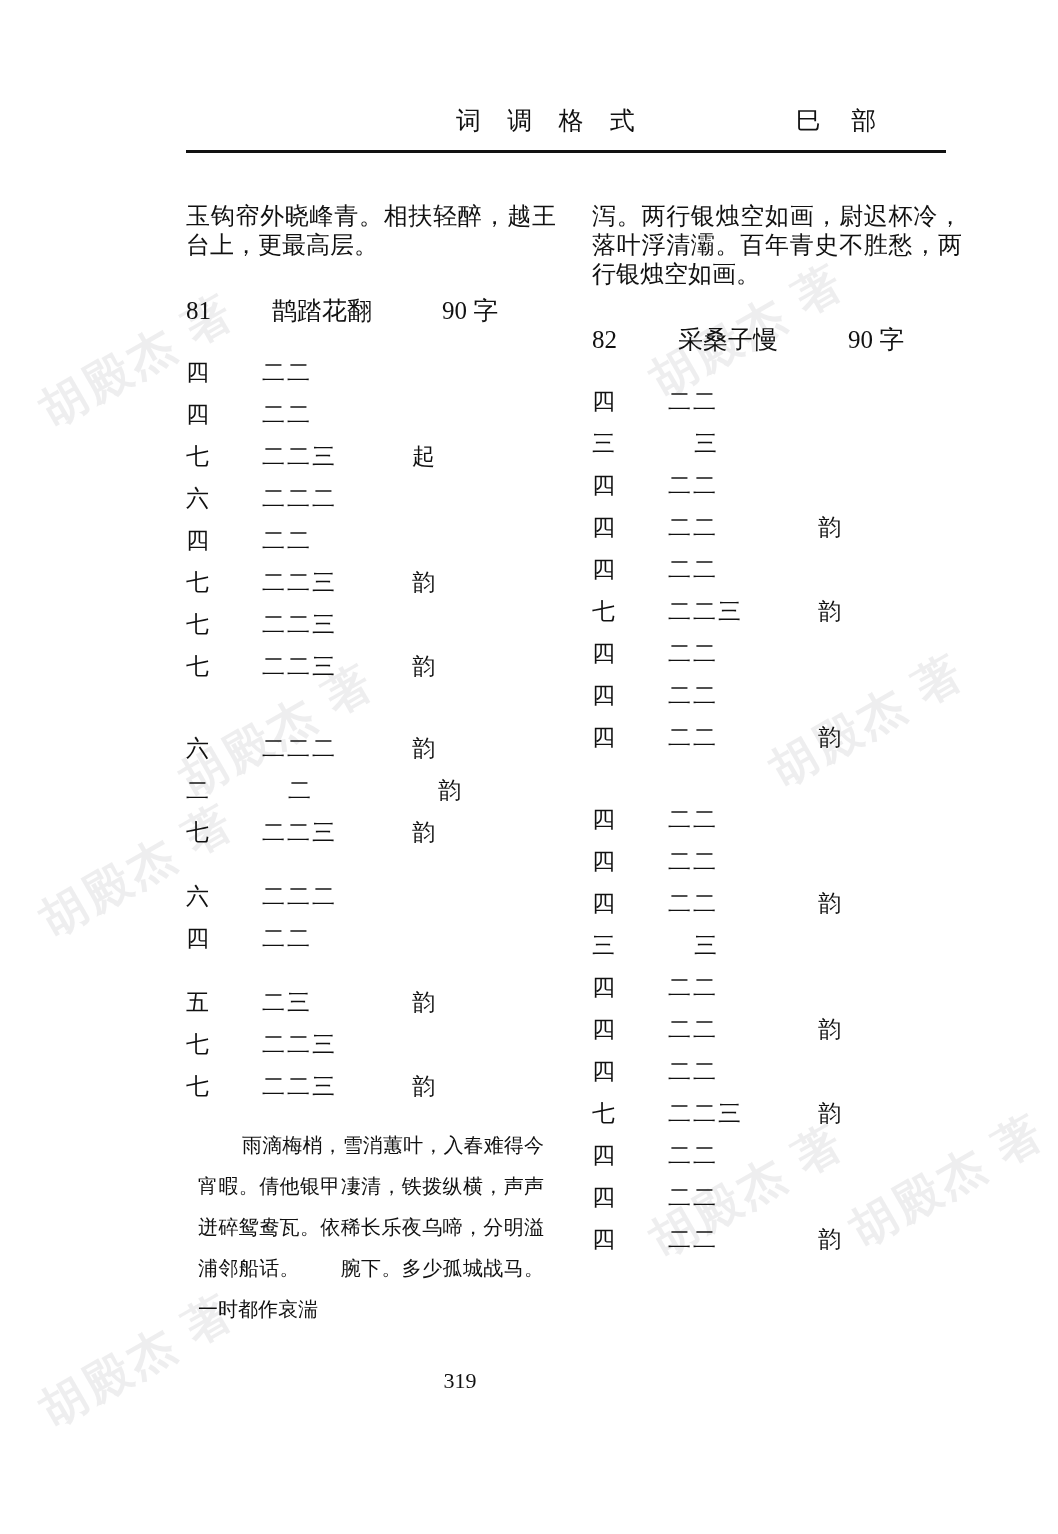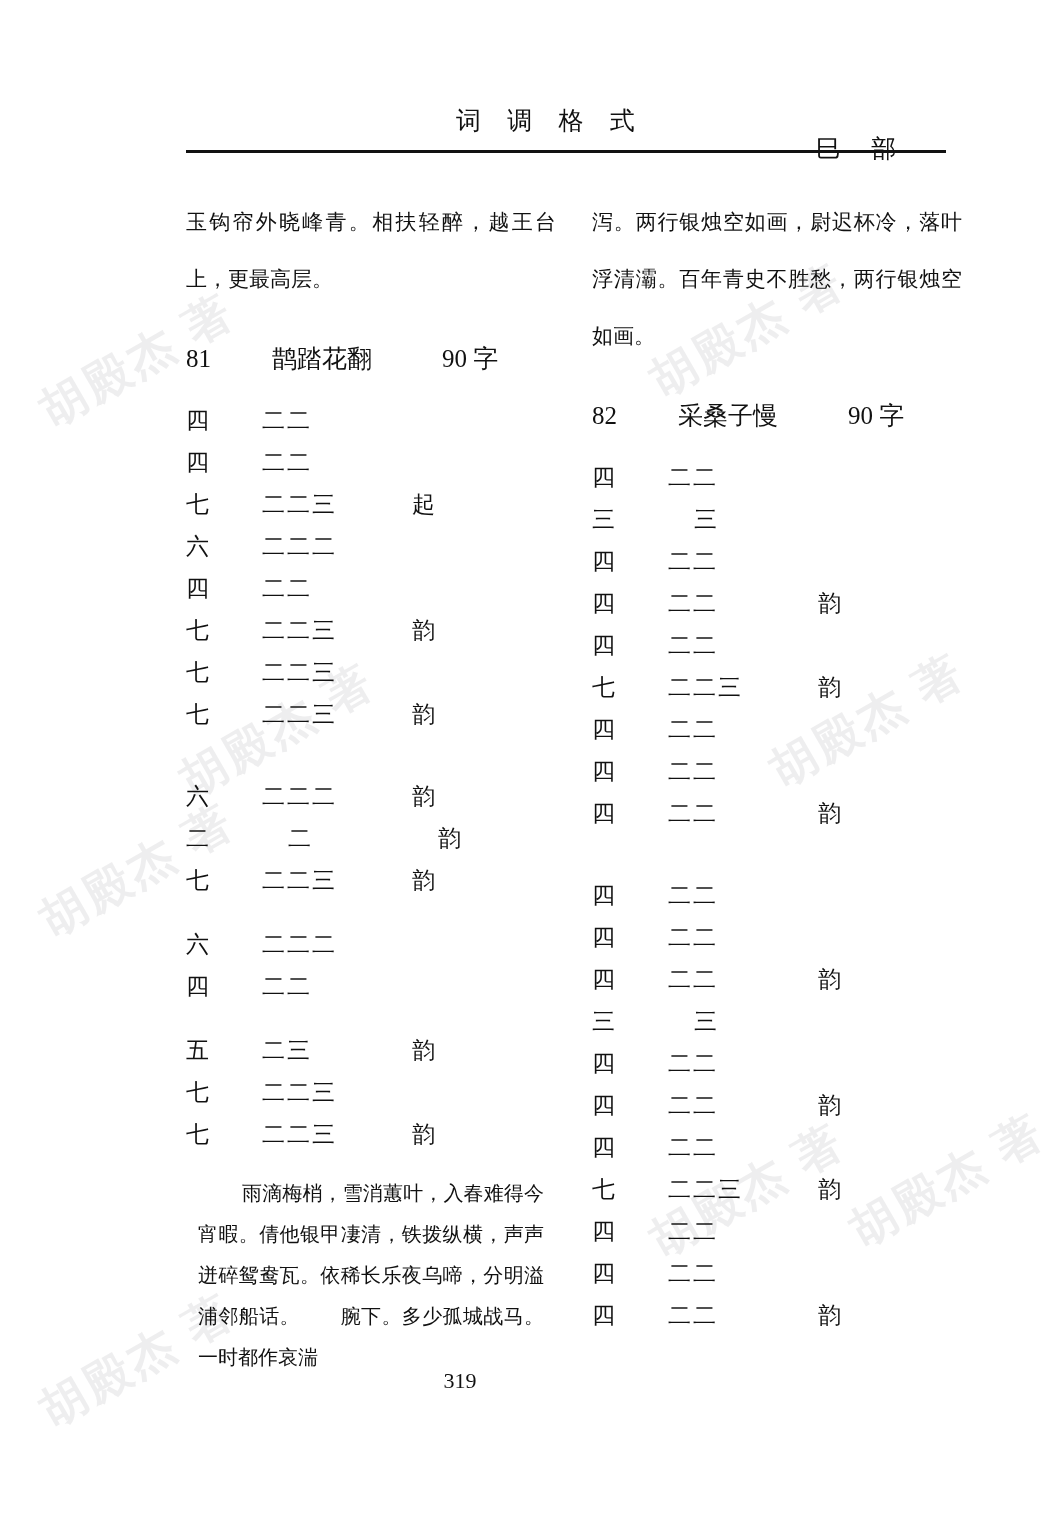--- a/index.html
+++ b/index.html
@@ -52,49 +52,48 @@
   .rh-title {
     position: absolute;
     left: 270px;
     top: 0;
     font-size: 25px;
     letter-spacing: 10px;
     text-align: center;
   }
   .rh-section {
     position: absolute;
-    left: 630px;
+    left: 610px;
     top: 0;
     font-size: 25px;
     letter-spacing: 12px;
-    margin-top: 28px;
   }
   .rule {
     position: absolute;
     left: 186px;
     top: 150px;
     width: 760px;
     height: 3px;
     background: #111111;
   }
 
   
   .col {
     position: absolute;
     top: 186px;
     width: 370px;
   }
   .col-left { left: 186px; }
   .col-right { left: 592px; }
 
   .prose {
-    font-size: 21px;
-    line-height: 57px;
+    font-size: 24px;
+    line-height: 29px;
     text-align: justify;
-    margin: 8px 0 6px 0;
+    margin: 16px 0 6px 0;
   }
 
   .tune-head {
     font-size: 25px;
     margin: 34px 0 30px 0;
     white-space: nowrap;
   }
   .tune-head .num { display: inline-block; min-width: 86px; }
   .tune-head .name { display: inline-block; min-width: 170px; }
   .tune-head .count { display: inline-block; }

